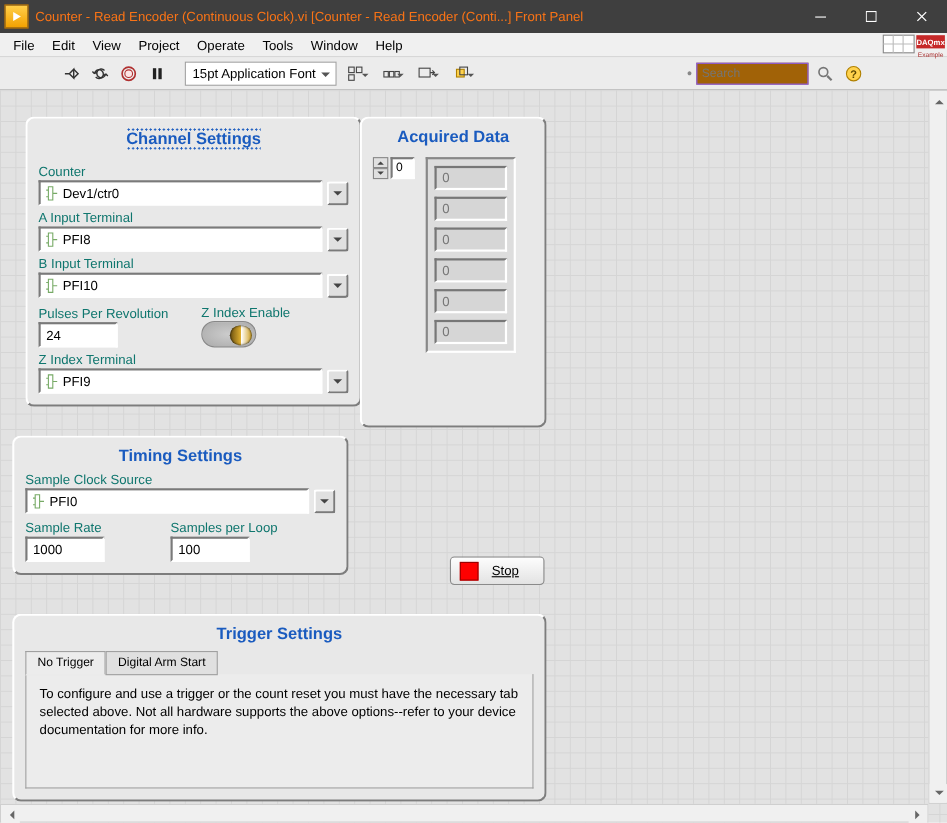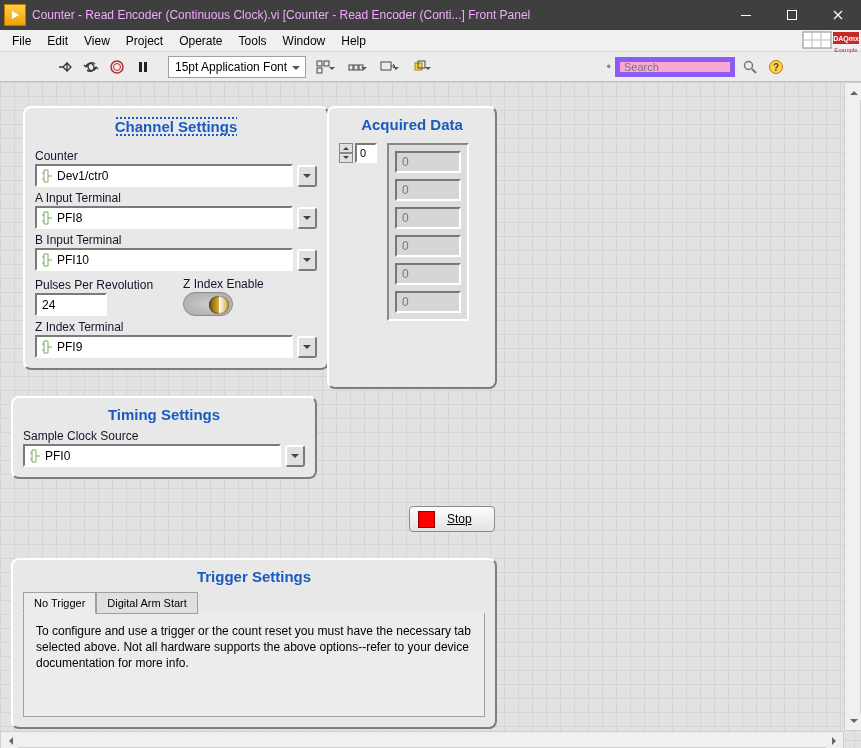--- a/index.html
+++ b/index.html
@@ -1,59 +1,59 @@
 <!DOCTYPE html>
 <html><head>
 <meta charset="utf-8">
 <style>
   * { box-sizing: border-box; font-family: "Segoe UI", Tahoma, sans-serif; }
   body { margin: 0; width: 861px; height: 748px; overflow: hidden; background: #fff; }
 
   
-  .titlebar { height: 30px; background: #3f3f3f; color: #f0abfc; display: flex; align-items: center; font-size: 12px; }
+  .titlebar { height: 30px; background: #3f3f3f; color: #f97316; display: flex; align-items: center; font-size: 12px; }
   .titlebar .icon { width: 22px; height: 22px; margin: 0 6px 0 4px; background: linear-gradient(#ffcf4b,#f2a100); border:1px solid #c07800; display:flex; align-items:center; justify-content:center; }
   .titlebar .icon svg { width:12px; height:12px; fill:#fff; }
   .titlebar .title { flex:1; white-space:nowrap; overflow:hidden; }
   .winbtn { width:46px; height:30px; display:flex; align-items:center; justify-content:center; color:#fff; }
 
   
   .menubar { height:22px; background:#f0f0f0; display:flex; align-items:center; font-size:12px; padding:0 4px; border-bottom:1px solid #d4d4d4; position:relative; }
   .menubar span { padding:2px 8px; }
   .daqmx-badge { position:absolute; right:0; top:0; height:40px; width:60px; pointer-events:none; }
 
   
   .toolbar { height:30px; background:#ececec; border-bottom:1px solid #bfbfbf; display:flex; align-items:center; padding:0 6px; gap:4px; font-size:12px; }
   .tbtn { width:22px; height:22px; display:flex; align-items:center; justify-content:center; }
   .tbtn svg { width:16px; height:16px; }
   .fontsel { height:22px; border:1px solid #a0a0a0; background:#fff; padding:0 18px 0 6px; display:flex; align-items:center; position:relative; }
   .fontsel::after { content:""; position:absolute; right:5px; top:9px; border:4px solid transparent; border-top-color:#555; }
   .ddbtn { width:28px; height:22px; border:1px solid transparent; display:flex; align-items:center; justify-content:center; position:relative; }
   .ddbtn::after { content:""; position:absolute; right:2px; bottom:4px; border:3px solid transparent; border-top-color:#555; }
   .spacer { flex:1; }
-  .searchbox { width:120px; height:20px; border:5px solid #8b5cf6; padding:1px 4px; font-size:11px; background:#f9a8d4; }
+  .searchbox { width:102px; height:20px; border:1px solid #8b5cf6; padding:1px 4px; font-size:11px; background:#a16207; }
 
   
   .canvas { position:relative; height:666px; overflow:auto;
     background-color:#e2e2e2;
     background-image:
       linear-gradient(#d5d5d5 1px, transparent 1px),
       linear-gradient(90deg,#d5d5d5 1px, transparent 1px);
     background-size:14px 14px;
   }
 
   
   .frame { position:absolute; background:#e8e8e8; border:2px solid;
     border-color:#ffffff #7d7d7d #7d7d7d #ffffff; border-radius:8px; padding:8px 10px 10px; }
   .frame-title { text-align:center; font-weight:bold; color:#1a5bbf; font-size:15px; margin:0 0 6px; }
   .dotted-title { background:
       radial-gradient(#1a5bbf 1px, transparent 1px) repeat-x left top/4px 4px,
       radial-gradient(#1a5bbf 1px, transparent 1px) repeat-x left bottom/4px 4px; padding:2px 0; display:inline-block; }
   .dotted-title-wrap { text-align:center; margin-bottom:6px; }
 
-  .lbl { font-size:12px; color:#0f172a; margin:4px 0 1px; }
+  .lbl { font-size:12px; color:#0f766e; margin:4px 0 1px; }
   .row { display:flex; align-items:flex-end; gap:30px; }
   .row > div { flex:0 0 auto; }
 
   
   .iobox { display:flex; gap:4px; align-items:center; }
   .iofield { display:flex; align-items:center; height:23px; background:#fff; border:2px solid; border-color:#7a7a7a #fff #fff #7a7a7a; padding:0 4px; font-size:12px; }
   .io-icon { width:12px; height:14px; margin-right:4px; }
   .io-dd { width:20px; height:22px; background:#e0e0e0; border:2px solid; border-color:#fff #7a7a7a #7a7a7a #fff; display:flex; align-items:center; justify-content:center; border-radius:3px; }
   .io-dd::after { content:""; border:4px solid transparent; border-top-color:#444; margin-top:4px; }
 
@@ -289,20 +289,34 @@
     <div class="lbl">Sample Clock Source</div>
     <div class="iobox">
       <div class="iofield" style="flex:1">
         <svg class="io-icon" viewBox="0 0 12 14">
             <path d="M3 1h4v12h-4zM1 4h2M1 10h2M7 7h4" stroke="#7a6" fill="none"></path>
           </svg>
         <span>PFI0</span>
       </div>
       <div class="io-dd"></div>
     </div>
+    <div class="row" style="margin-top:2px; gap:60px;">
+      <div>
+        <div class="lbl">Sample Rate</div>
+        <div class="numbox">
+            <span>1000</span>
+          </div>
+      </div>
+      <div>
+        <div class="lbl">Samples per Loop</div>
+        <div class="numbox">
+            <span>100</span>
+          </div>
+      </div>
+    </div>
   </div>
 
   <div class="frame" style="left:11px; top:476px; width:486px;">
     <div class="frame-title">Trigger Settings</div>
     <div class="tabstrip">
       <div class="tab sel">No Trigger</div>
       <div class="tab">Digital Arm Start</div>
     </div>
     <div class="tabpage">
       <div style="line-height:1.35">To configure and use a trigger or the count reset you must have the necessary tab selected above.  Not all hardware supports the above options--refer to your device documentation for more info.</div>

